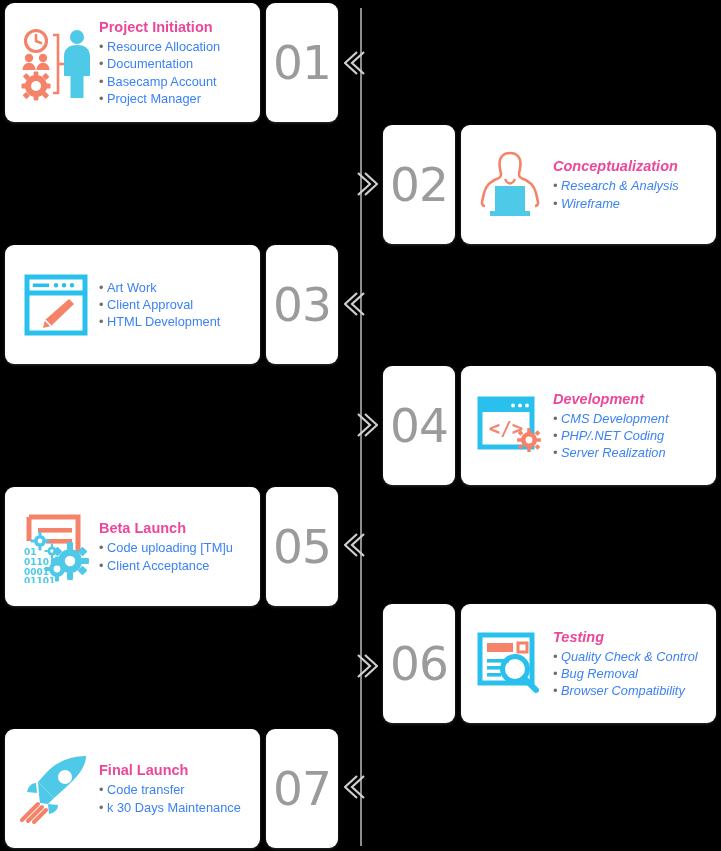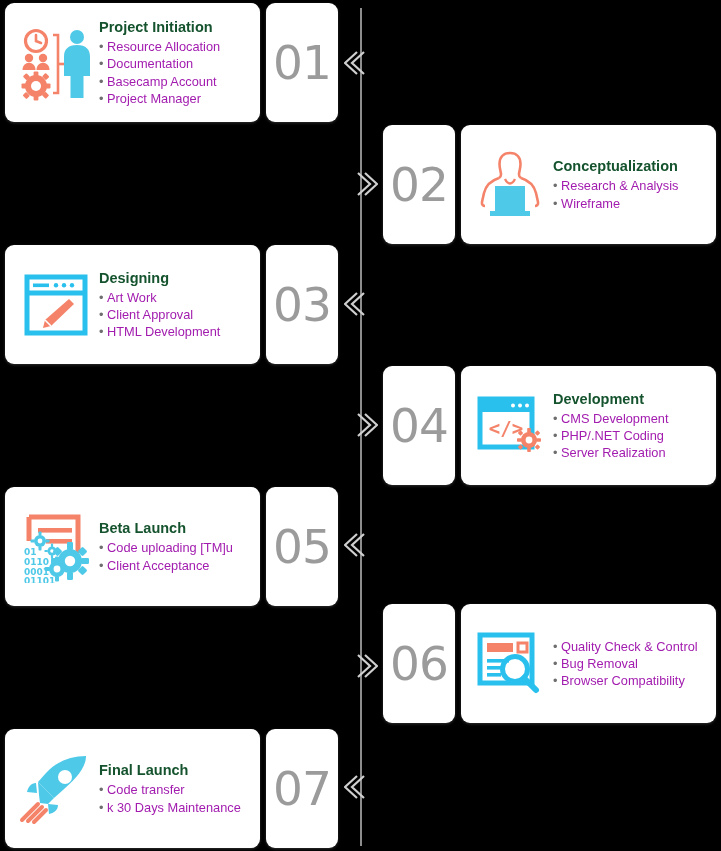--- a/index.html
+++ b/index.html
@@ -45,30 +45,30 @@
 
   .card-content{display:flex;align-items:center;box-sizing:border-box;}
   .row.left .card-content{padding:0 6px 0 8px;}
   .row.right .card-content{padding:0 8px 0 6px;}
 
   .icon-wrap{
     width:86px;min-width:86px;height:86px;
     display:flex;align-items:center;justify-content:center;
   }
   .txt{flex:1;}
-  .row.right .txt{order:2;}
+  .row.right .txt{order:2;font-style:italic;}
   .row.right .icon-wrap{order:1;}
 
   .title{
-    font-size:14.5px;font-weight:bold;color:#14532d;
+    font-size:14.5px;font-weight:bold;color:#ec4899;
     margin:0 0 2px 0;line-height:1.25;
   }
   .bullets{list-style:none;margin:0;padding:0;}
   .bullets li{
-    font-size:12.8px;color:#a21caf;line-height:1.35;
+    font-size:12.8px;color:#3b82f6;line-height:1.35;
     white-space:nowrap;
   }
   .bullets li::before{content:"\2022\00a0";color:#6e6e6e;}
   .row.right .title,.row.right .bullets li{ }
 
   svg.ico{display:block;}
 </style>
 </head>
 <body>
 
@@ -198,21 +198,20 @@
           <line x1="3" y1="19" x2="61" y2="19" stroke="#29C0EE" stroke-width="5"></line>
           <rect x="9" y="9.5" width="16" height="3.6" fill="#29C0EE"></rect>
           <circle cx="32" cy="11.3" r="2.2" fill="#29C0EE"></circle>
             <circle cx="40" cy="11.3" r="2.2" fill="#29C0EE"></circle>
             <circle cx="48" cy="11.3" r="2.2" fill="#29C0EE"></circle>
           <path d="M45 25 L50 30 L27 52 L19 54 L21 46 Z" fill="#F4836A"></path>
           <path d="M21 46 L27 52" stroke="#fff" stroke-width="1.6"></path>
         </svg>
       </div>
       <div class="txt">
-        <div class="title">Designing</div>
         <ul class="bullets">
           <li>Art Work</li>
           <li>Client Approval</li>
           <li>HTML Development</li>
         </ul>
       </div>
     </div>
     <div class="card card-num">
       <span class="num">03</span>
     </div>
@@ -332,20 +331,21 @@
           <rect x="10" y="11" width="26" height="9" fill="#F4836A"></rect>
           <rect x="41" y="11" width="9" height="9" fill="none" stroke="#F4836A" stroke-width="3"></rect>
           <rect x="10" y="27" width="22" height="3.6" fill="#29C0EE"></rect>
           <rect x="10" y="34" width="18" height="3.6" fill="#29C0EE"></rect>
           <rect x="10" y="41" width="14" height="3.6" fill="#29C0EE"></rect>
           <circle cx="38" cy="37" r="12.5" fill="none" stroke="#29C0EE" stroke-width="5"></circle>
           <line x1="47" y1="46" x2="59" y2="58" stroke="#29C0EE" stroke-width="6" stroke-linecap="round"></line>
         </svg>
       </div>
       <div class="txt">
+        <div class="title">Testing</div>
         <ul class="bullets">
           <li>Quality Check &amp; Control</li>
           <li>Bug Removal</li>
           <li>Browser Compatibility</li>
         </ul>
       </div>
     </div>
   </div>
 
   <div class="row left" style="top:729px;">

